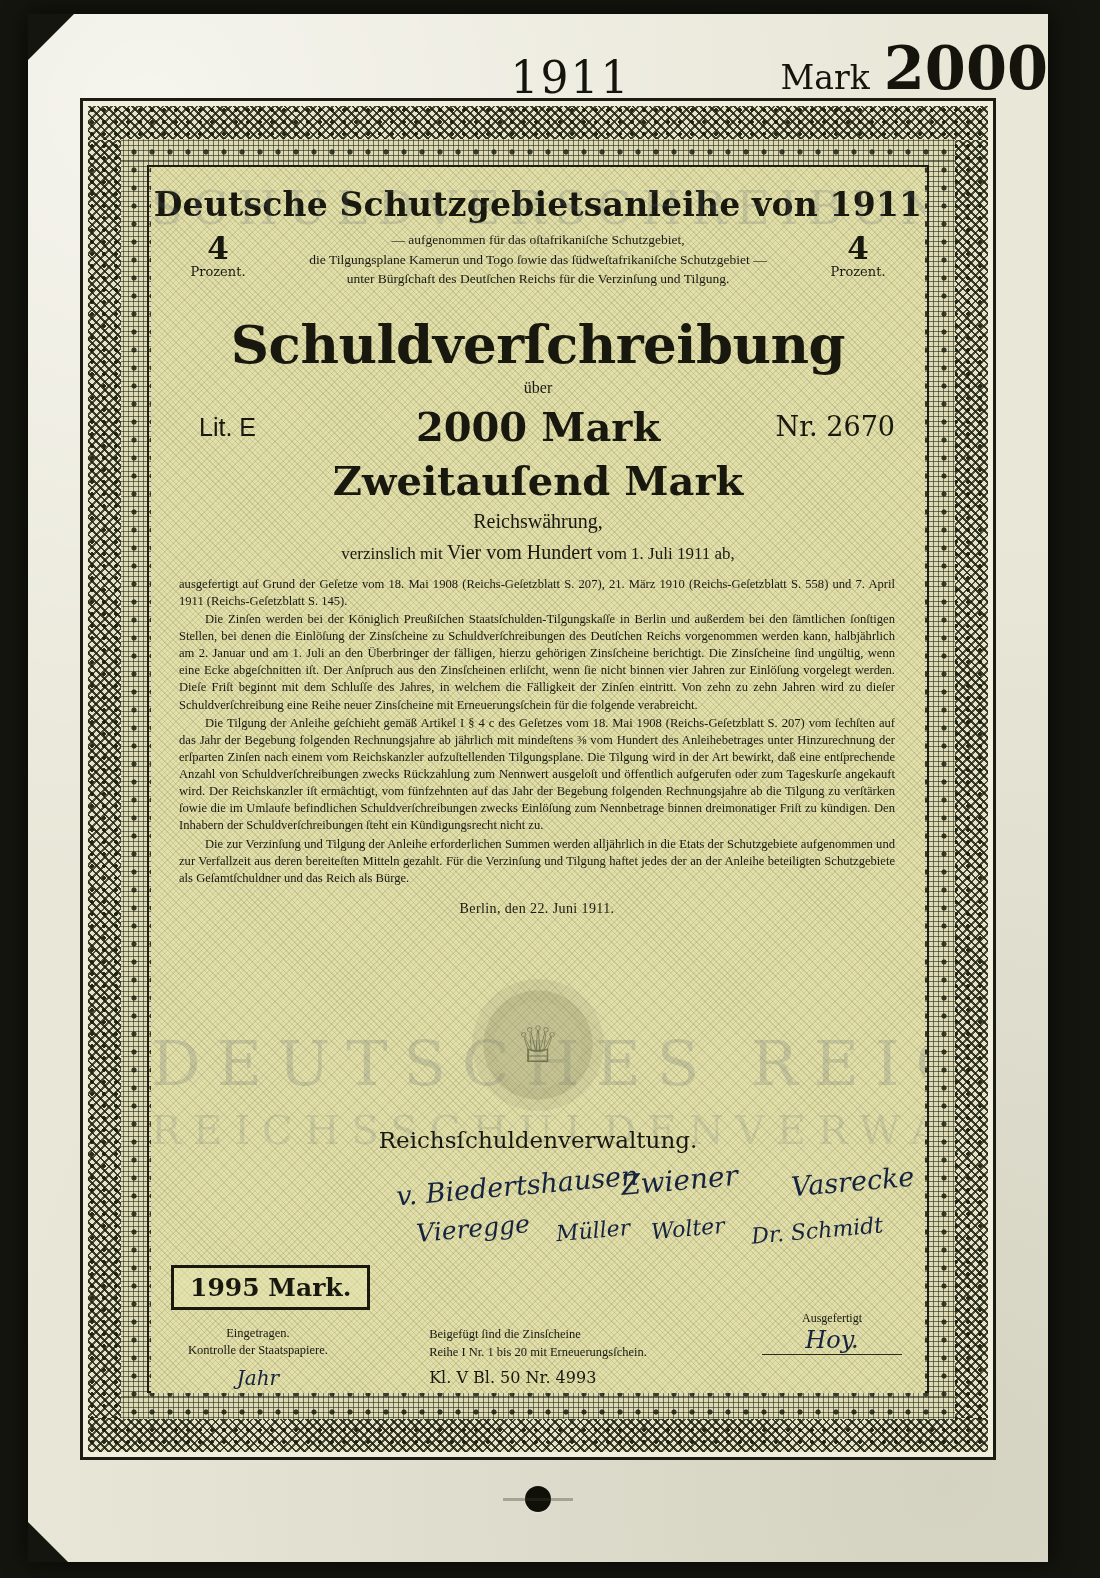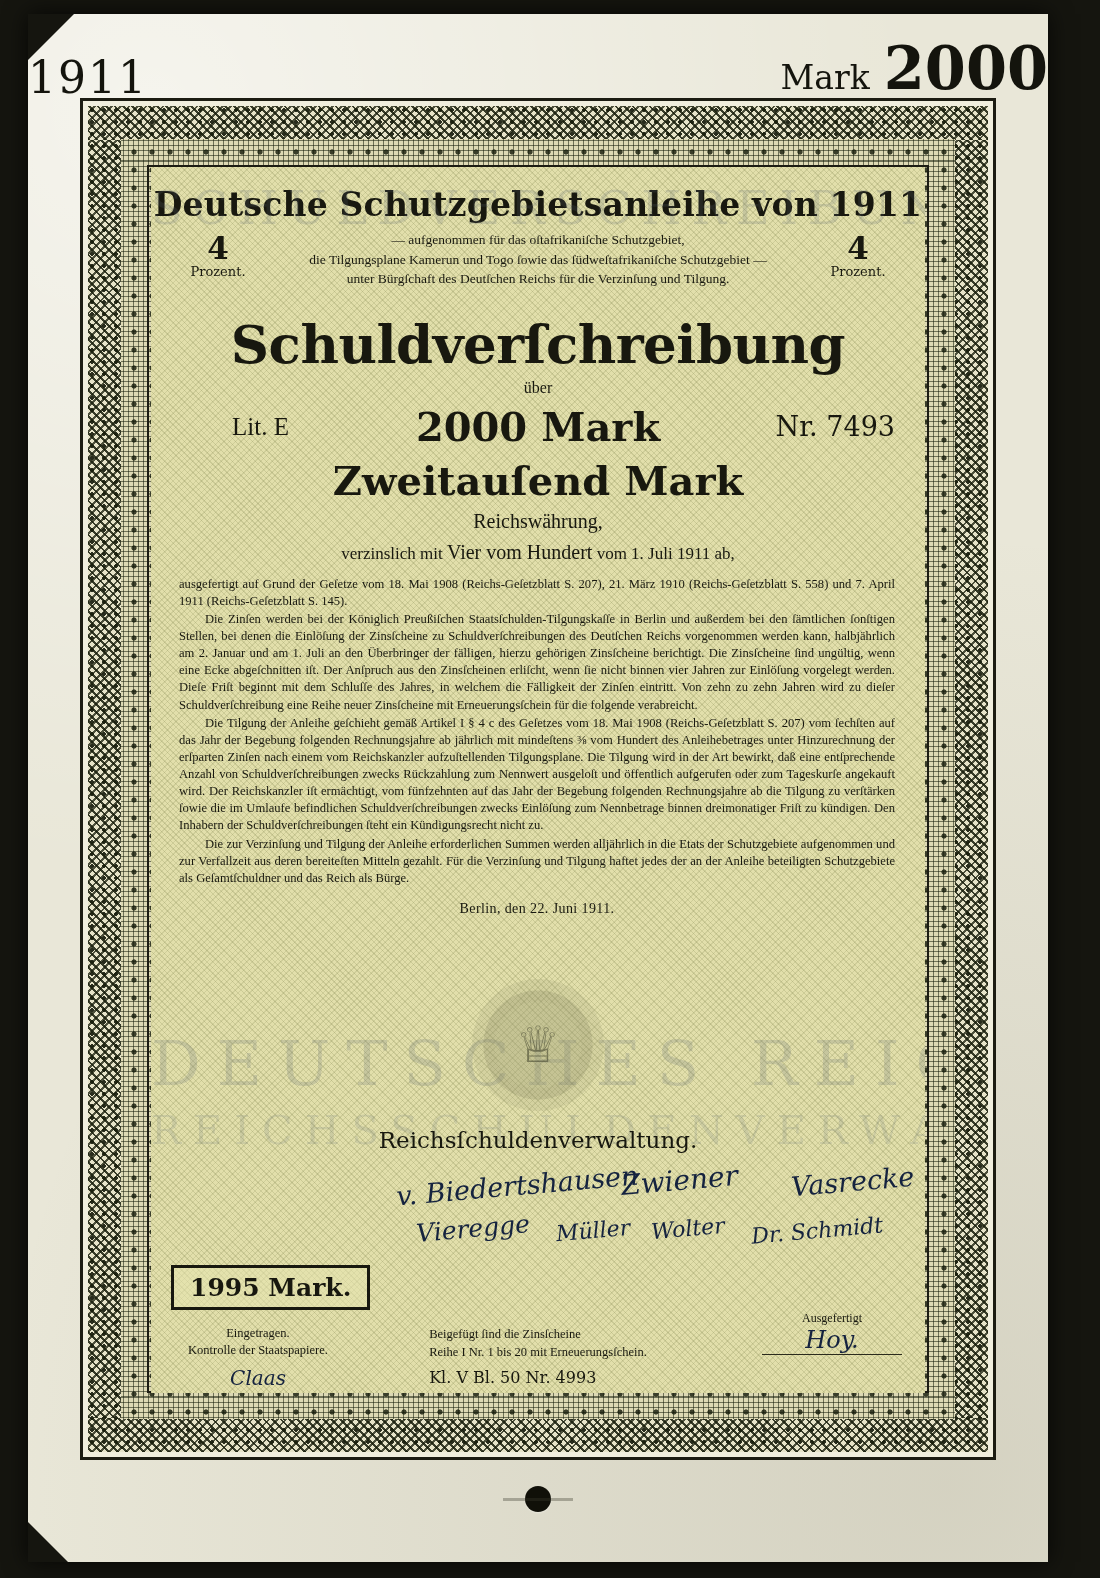--- a/index.html
+++ b/index.html
@@ -40,21 +40,21 @@
   }
   #corner-bl{
     position:absolute;left:0;bottom:0;width:40px;height:40px;
     background:#15150f;
     clip-path:polygon(0 100%,0 0,100% 100%);
   }
 
   
   #header{
     position:absolute;left:0;top:20px;width:100%;
-    display:flex;align-items:flex-end;justify-content:space-between;gap:150px;
+    display:flex;align-items:flex-end;justify-content:flex-end;gap:150px;
     font-family:"DejaVu Serif", serif;
   }
   #hdr-year{font-size:44px;letter-spacing:2px;color:#14140d;font-weight:400;}
   #hdr-amount{font-size:44px;color:#14140d;}
   #hdr-amount .small{font-size:33px;}
   #hdr-amount .big{font-size:59px;font-weight:700;}
 
   
   #border-outer{
     position:absolute;left:52px;top:84px;width:916px;height:1362px;
@@ -138,21 +138,21 @@
 
   #bigtitle{
     margin-top:24px;font-family:"DejaVu Serif", serif;
     font-size:53px;font-weight:700;letter-spacing:-.5px;
   }
   #ueber{font-size:16px;margin-top:4px;}
 
   #amountrow{
     position:relative;margin-top:6px;height:52px;
   }
-  #lit{position:absolute;left:48px;top:10px;font-family:Liberation Serif, serif;font-size:25px;margin-left:33px;}
+  #lit{position:absolute;left:48px;top:10px;font-family:Liberation Sans, sans-serif;font-size:25px;}
   #amount1{font-family:"DejaVu Serif", serif;font-size:40px;font-weight:700;}
   #nr{position:absolute;right:30px;top:8px;font-family:"DejaVu Serif",serif;font-size:27px;}
   #amount2{font-family:"DejaVu Serif", serif;font-size:40px;font-weight:700;margin-top:2px;}
   #currency{font-size:20px;margin-top:6px;}
   #interest{font-size:17px;margin-top:8px;}
   #interest .em{font-size:20px;}
 
   #body{
     margin:12px 30px 0 28px;
     font-size:12.6px;line-height:1.36;
@@ -273,21 +273,21 @@
         <div class="num">4</div>
         <div class="lbl">Prozent.</div>
       </div>
 
       <div class="ctr" id="bigtitle">Schuldverſchreibung</div>
       <div class="ctr" id="ueber">über</div>
 
       <div id="amountrow" class="ctr">
         <span id="lit">Lit. E</span>
         <span id="amount1">2000 Mark</span>
-        <span id="nr">Nr. 7493</span>
+        <span id="nr">Nr. 2670</span>
       </div>
 
       <div class="ctr" id="amount2">Zweitauſend Mark</div>
       <div class="ctr" id="currency">Reichswährung,</div>
 
       <div class="ctr" id="interest">
         <span>verzinslich mit </span><span class="em">Vier vom Hundert</span><span> vom 1. Juli 1911 ab,</span>
       </div>
 
       <div id="body">
@@ -311,21 +311,21 @@
         <span class="sig" id="sig6">Wolter</span>
         <span class="sig" id="sig7">Dr. Schmidt</span>
       </div>
 
       <div id="amountbox">1995 Mark.</div>
 
       <div id="foot">
         <div id="foot-left">
           <div>Eingetragen.</div>
           <div>Kontrolle der Staatspapiere.</div>
-          <div class="hand">Claas</div>
+          <div class="hand">Jahr</div>
 
         </div>
         <div id="foot-center">
           <div>Beigefügt ſind die Zinsſcheine</div>
           <div>Reihe I Nr. 1 bis 20 mit Erneuerungsſchein.</div>
           <div class="big">Kl. V  Bl. 50  Nr. 4993</div>
         </div>
         <div id="foot-right">
           <div class="lbl">Ausgefertigt</div>
           <div class="hand">Hoy.</div>

